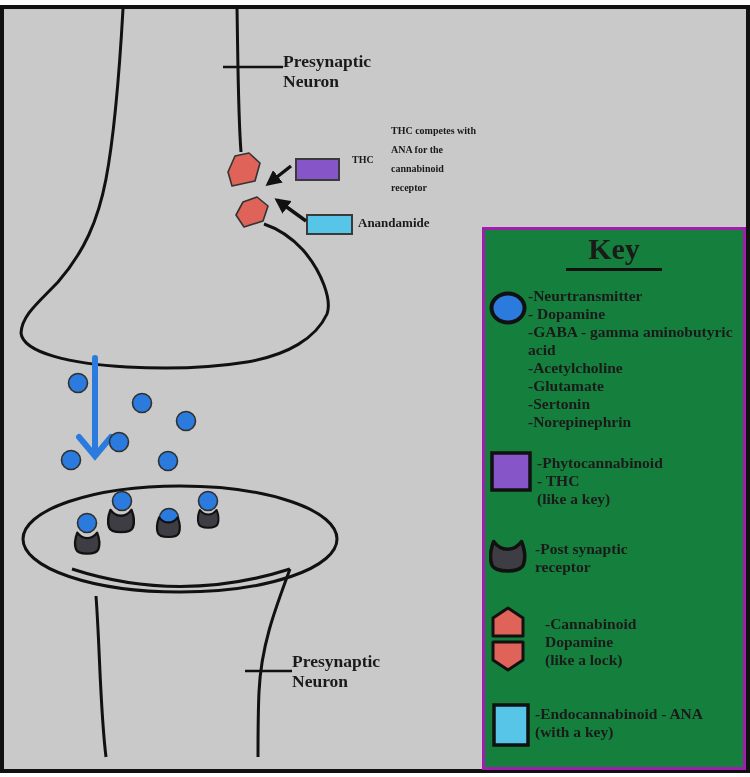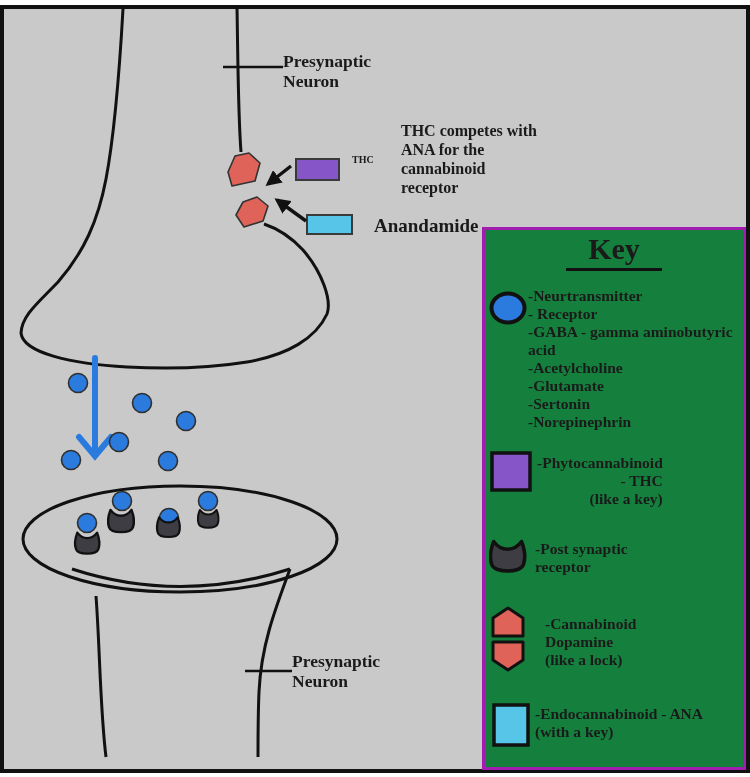--- a/index.html
+++ b/index.html
@@ -5,35 +5,35 @@
   html,body{margin:0;padding:0;background:#ffffff;}
   #stage{position:relative;width:750px;height:777px;background:#ffffff;overflow:hidden;
          font-family:Liberation Serif, serif;color:#1a1a1a;}
   #canvas-bg{position:absolute;left:0;top:5px;width:750px;height:768px;
              background:#c9c9c9;border:4px solid #111;box-sizing:border-box;}
   #diagram-svg{position:absolute;left:0;top:0;width:750px;height:777px;}
   .label{position:absolute;font-weight:700;white-space:pre;}
   .lbl-neuron{font-size:17.5px;line-height:20px;}
   #presynaptic-label{left:283px;top:51px;}
   #postsynaptic-label{left:292px;top:651px;}
-  #annotation-label{left:401px;top:121px;font-size:16px;line-height:19px;}
+  #annotation-label{left:391px;top:121px;font-size:10px;line-height:19px;}
   #thc-label{left:352px;top:154px;font-size:10px;}
-  #anandamide-label{left:374px;top:215px;font-size:19px;}
+  #anandamide-label{left:358px;top:215px;font-size:13px;}
   
   #key-panel{position:absolute;left:482px;top:227px;width:264px;height:543px;
              border:3px solid #a21caf;box-sizing:border-box;background:#15803d;}
   #key-title-wrap{position:absolute;left:0;top:2px;width:100%;text-align:center;}
   #key-title{display:inline-block;font-size:30px;font-weight:700;
              padding:0 22px 2px 22px;border-bottom:3px solid #111;}
   .key-entry{position:absolute;left:0;top:0;}
   .key-icon{position:absolute;}
   .key-text{position:absolute;font-size:15.5px;line-height:18px;font-weight:700;white-space:pre;}
   
   #ke1 .key-icon{left:4px;top:61px;}   #ke1 .key-text{left:43px;top:57px;}
-  #ke2 .key-icon{left:5px;top:221px;}  #ke2 .key-text{left:52px;top:224px;text-align:right;}
+  #ke2 .key-icon{left:5px;top:221px;}  #ke2 .key-text{left:52px;top:224px;}
   #ke3 .key-icon{left:4px;top:305px;}  #ke3 .key-text{left:50px;top:310px;}
   #ke4 .key-icon{left:5px;top:376px;}  #ke4 .key-text{left:60px;top:385px;}
   #ke5 .key-icon{left:7px;top:473px;}  #ke5 .key-text{left:50px;top:475px;}
 </style>
 </head>
 <body>
 
 <div id="stage">
 
   <div id="canvas-bg"></div>
@@ -111,21 +111,21 @@
   <div id="key-panel">
     <div id="key-title-wrap">
       <span id="key-title">Key</span>
     </div>
 
     <div class="key-entry" id="ke1">
       <svg class="key-icon" width="40" height="34" viewBox="0 0 40 34">
         <ellipse cx="19" cy="17" rx="16.5" ry="14.5" stroke="#111" stroke-width="4" fill="#2b7bdf"></ellipse>
       </svg>
       <div class="key-text">-Neurtransmitter
-- Receptor
+- Dopamine
 -GABA - gamma aminobutyric
 acid
 -Acetylcholine
 -Glutamate
 -Sertonin
 -Norepinephrin</div>
     </div>
 
     <div class="key-entry" id="ke2">
       <svg class="key-icon" width="44" height="42" viewBox="0 0 44 42">

